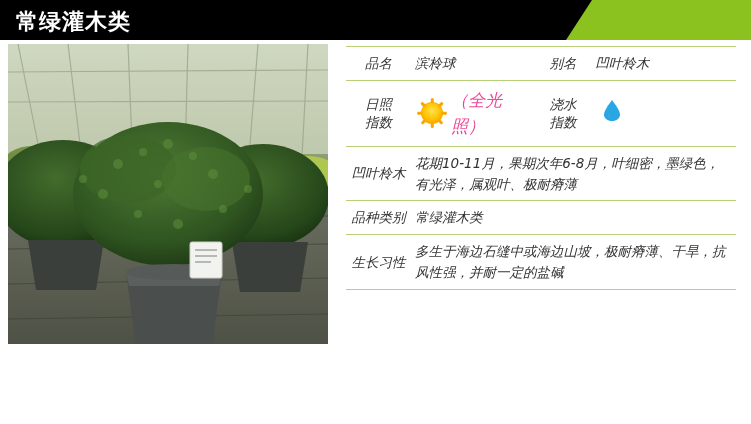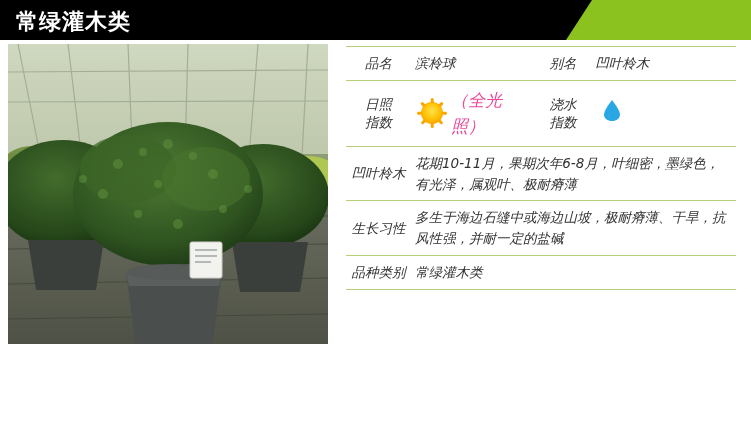--- a/index.html
+++ b/index.html
@@ -254,27 +254,27 @@
               <path d="M5.5 14 C5 16.5 6.2 18.8 8.4 19.6 C6.6 19 5.2 17 5.5 14 Z" fill="#ffffff" opacity="0.75"></path>
             </svg>
           </span>
         </td>
       </tr>
       <tr>
         <td class="lbl center-lbl">凹叶柃木</td>
         <td class="wide" colspan="3">花期10-11月，果期次年6-8月，叶细密，墨绿色，有光泽，属观叶、极耐瘠薄</td>
       </tr>
       <tr>
+        <td class="lbl center-lbl">品种类别</td>
+        <td class="wide" colspan="3">常绿灌木类</td>
+      </tr>
+      <tr>
         <td class="lbl center-lbl">生长习性</td>
         <td class="wide" colspan="3">多生于海边石缝中或海边山坡，极耐瘠薄、干旱，抗风性强，并耐一定的盐碱</td>
       </tr>
-      <tr>
-        <td class="lbl center-lbl">品种类别</td>
-        <td class="wide" colspan="3">常绿灌木类</td>
-      </tr>
     </tbody>
   </table>
 
   <div class="footer">
     
     
     
     
     
     

